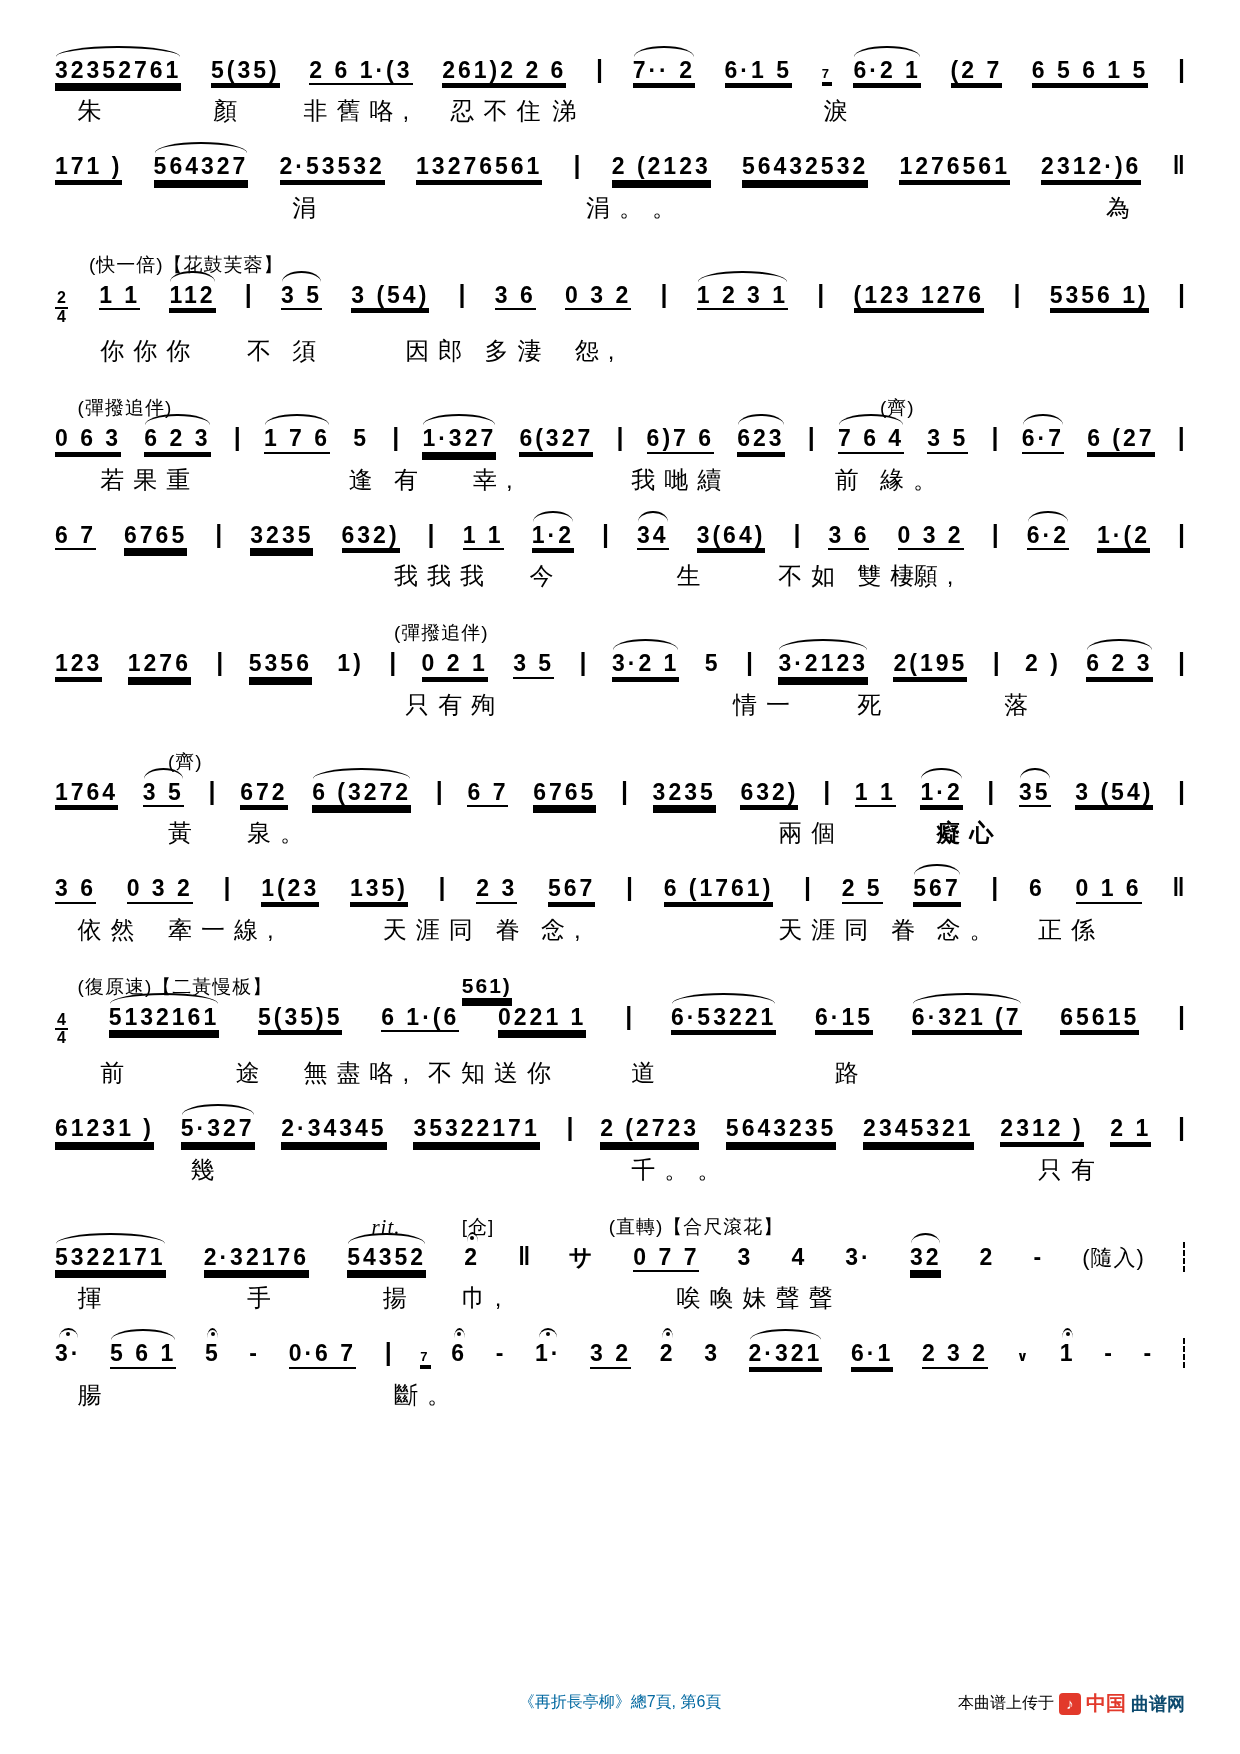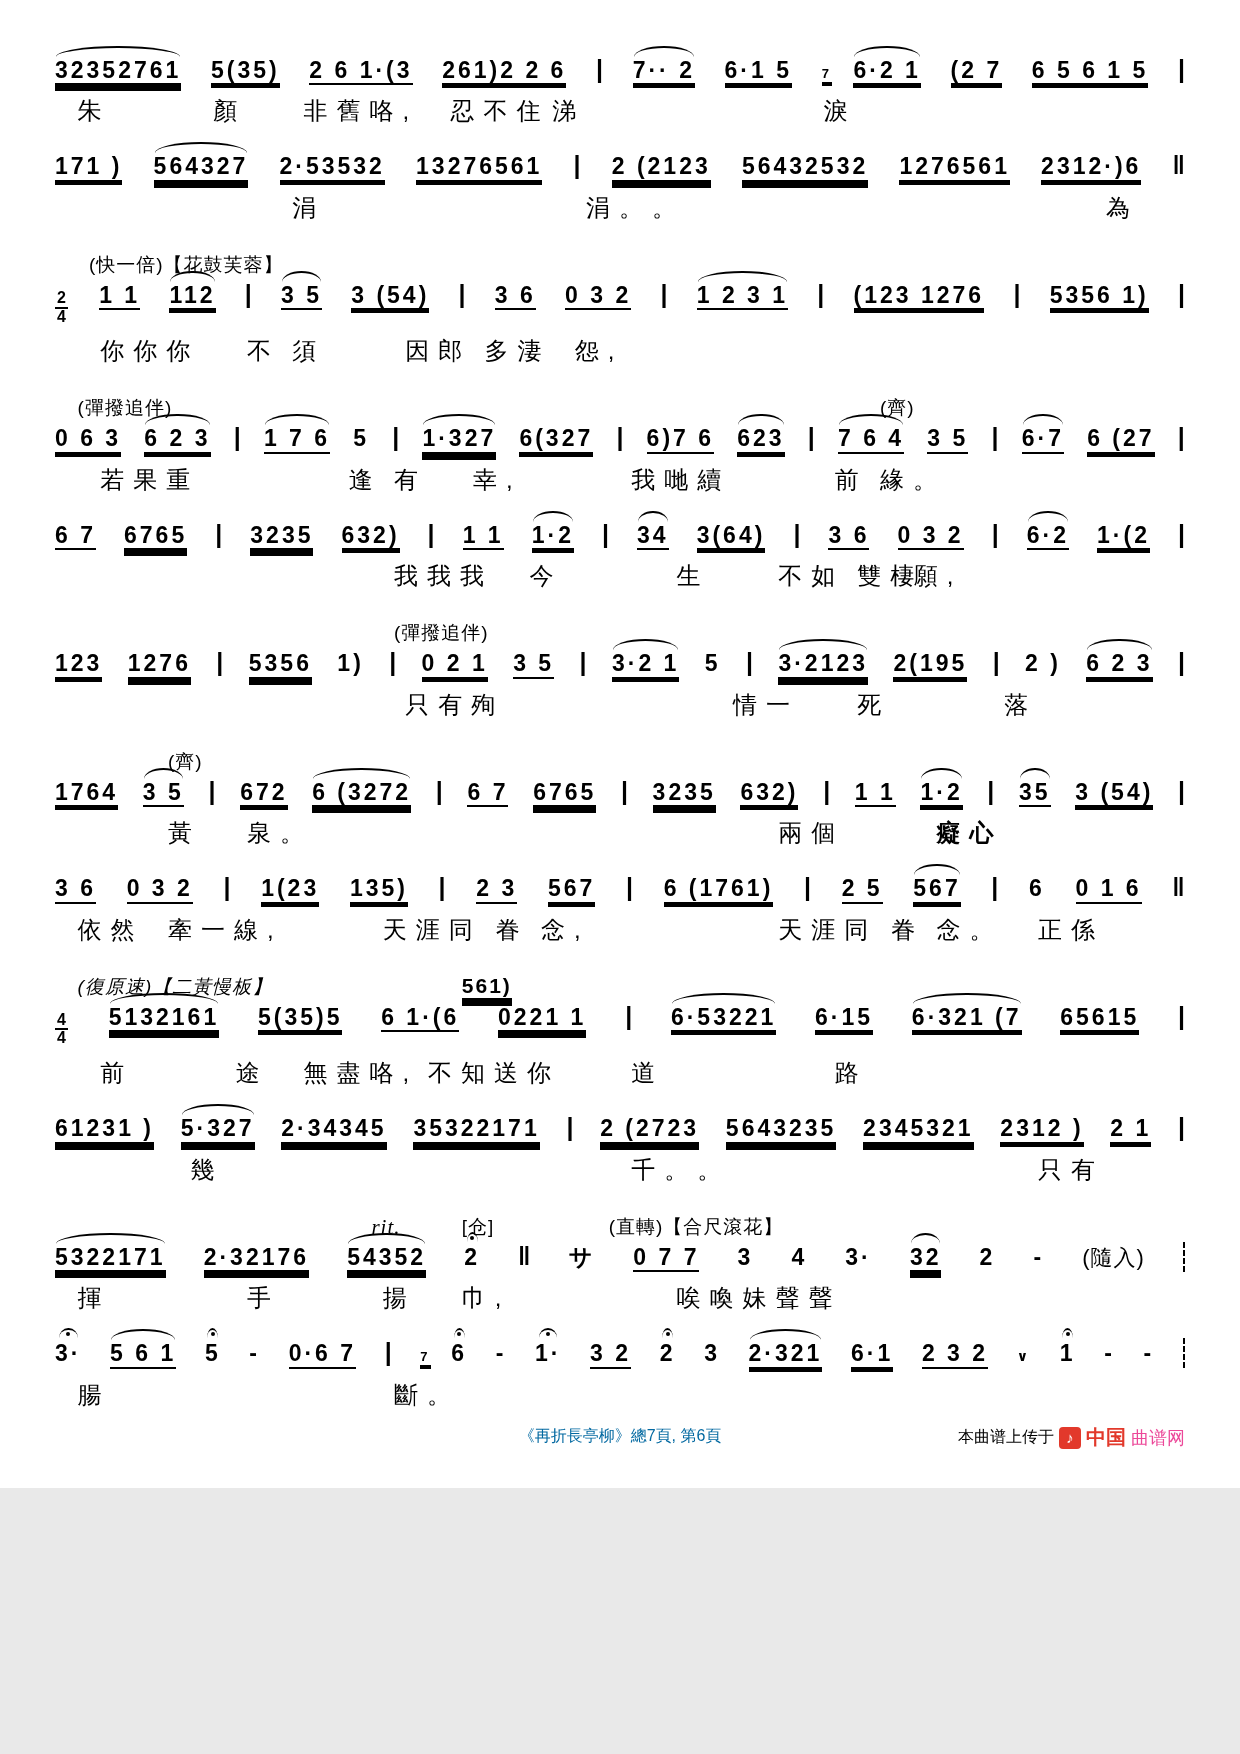--- a/index.html
+++ b/index.html
@@ -1,16 +1,16 @@
 <!DOCTYPE html>
 <html><head>
 <meta charset="utf-8">
 <style>
   html,body{margin:0;padding:0;background:#e9e9e9;}
-  .page{width:1240px;height:1488px;position:relative;background:#fff;
+  .page{width:1240px;height:1754px;position:relative;background:#fff;
         box-sizing:border-box;padding:55px 55px 0 55px;
         font-family:"Liberation Sans","DejaVu Sans",sans-serif;color:#000;}
   .score{width:100%;}
   .system{margin-bottom:19px;}
   .ann-row{position:relative;height:32px;}
   .ann{position:absolute;bottom:2px;font-size:19px;white-space:nowrap;letter-spacing:1px;}
   .ann.rit{font-family:"Liberation Serif","DejaVu Serif",serif;font-style:italic;font-size:21px;}
   .ann.note{font-weight:bold;font-size:21px;border-bottom:2px solid #000;
             box-shadow:0 3px 0 #000,0 6px 0 #000;letter-spacing:2px;}
   .notes-row{display:flex;justify-content:space-between;align-items:baseline;
@@ -36,21 +36,21 @@
       line-height:1.05;font-weight:bold;margin-right:2px;}
   .ts .den{border-top:2px solid #000;padding:0 2px;}
   .lyric-row{position:relative;height:37px;margin-top:10px;font-size:24px;}
   .lyric-row span{position:absolute;top:0;white-space:nowrap;letter-spacing:9px;}
   .footer{position:absolute;left:0;right:0;bottom:34px;height:28px;font-size:16px;}
   .footer-center{position:absolute;left:0;right:0;text-align:center;color:#0369a1;}
   .footer-right{position:absolute;right:55px;top:-2px;display:flex;align-items:center;gap:5px;}
   .logo-box{display:inline-flex;width:22px;height:22px;border-radius:4px;
             align-items:center;justify-content:center;color:#fff;font-size:15px;font-weight:bold;}
   .site-cn{font-weight:bold;font-size:20px;}
-  .site-rest{font-weight:normal;font-size:18px;color:#ec4899;}
+  .site-rest{font-weight:bold;font-size:18px;color:#0c4a6e;}
 </style>
 </head>
 <body>
 
 <div class="page">
   <div class="score">
       <div class="system">
         <div class="notes-row">
           <span class="tok u3 s">32352761</span>
           <span class="tok u2">5(35)</span>
@@ -281,21 +281,21 @@
           <span style="left: 39%;">眷</span>
           <span style="left: 43%;">念,</span>
           <span style="left: 64%;">天涯同</span>
           <span style="left: 74%;">眷</span>
           <span style="left: 78%;">念。</span>
           <span style="left: 87%;">正係</span>
         </div>
       </div>
       <div class="system">
         <div class="ann-row">
-          <span class="ann" style="left: 2%; font-style: italic;">(復原速)【二黃慢板】</span>
+          <span class="ann" style="left: 2%;">(復原速)【二黃慢板】</span>
           <span class="ann note" style="left: 36%;">561)</span>
         </div>
         <div class="notes-row">
           <span class="ts">
             <span class="num">4</span>
             <span class="den">4</span>
           </span>
           <span class="tok u3 s">5132161</span>
           <span class="tok u2">5(35)5</span>
           <span class="tok u1">6 1·(6</span>

